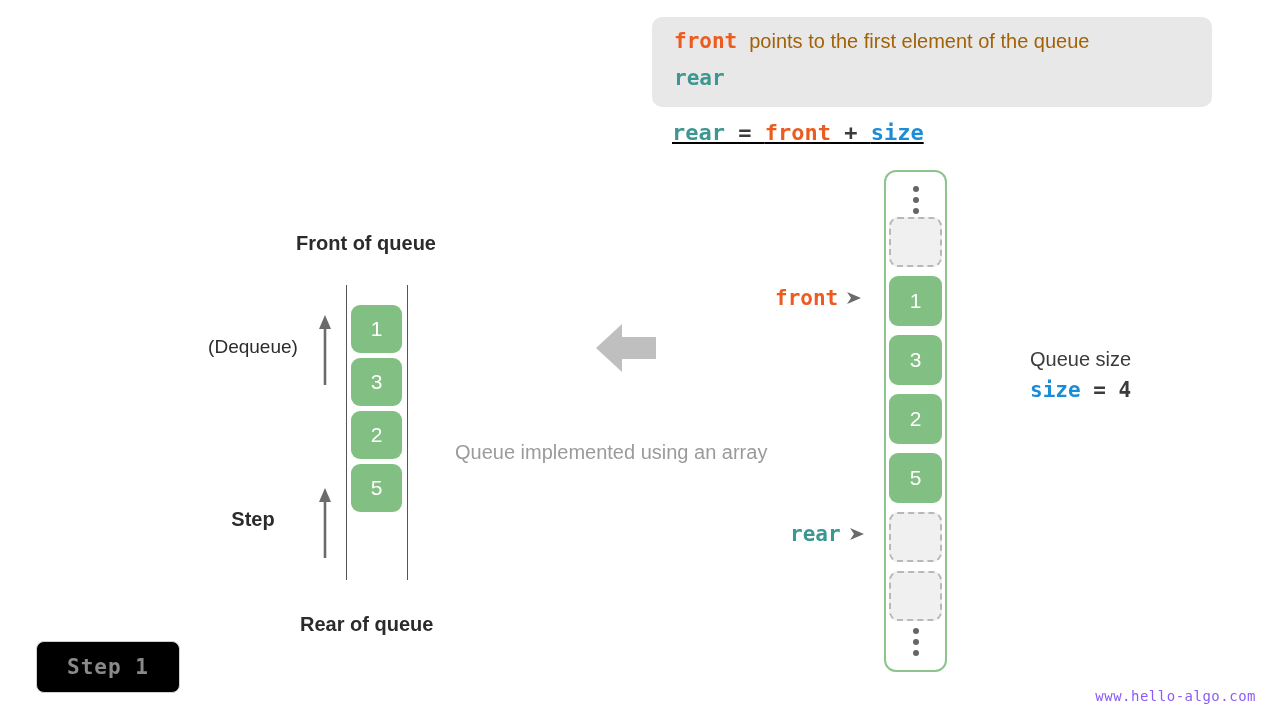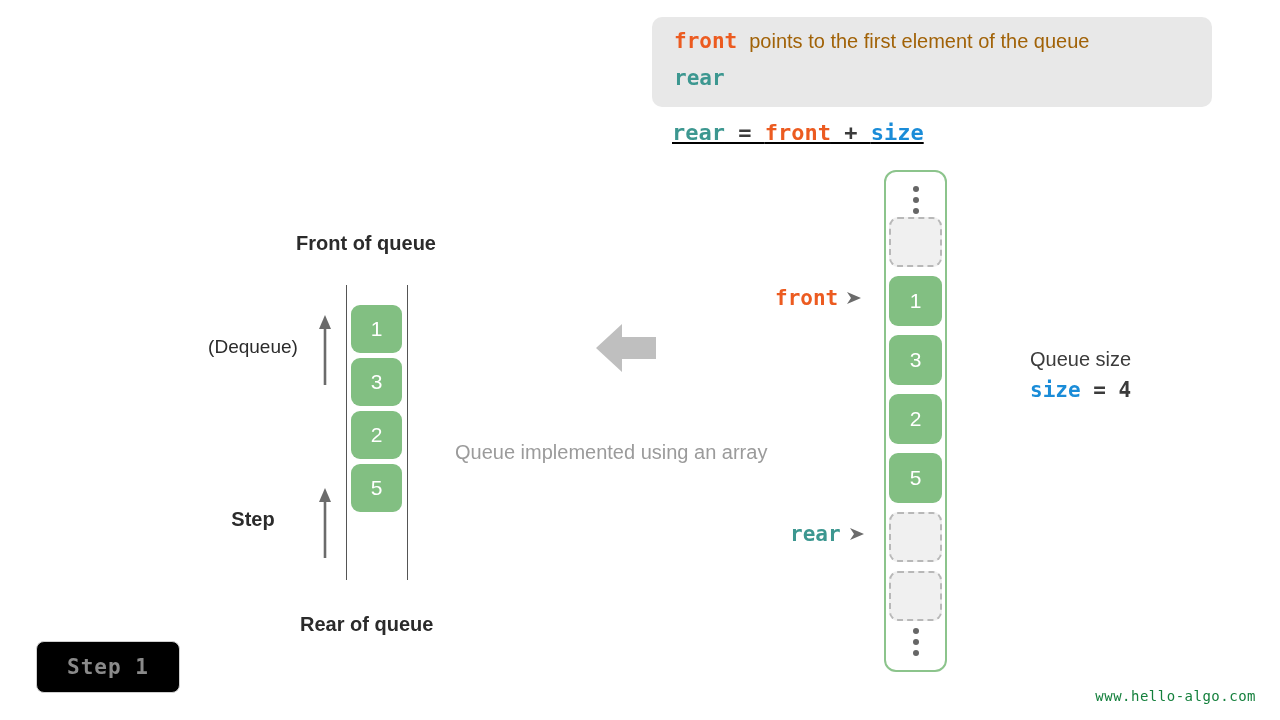--- a/index.html
+++ b/index.html
@@ -282,21 +282,21 @@
     box-sizing: border-box;
   }
 
   
   #watermark {
     position: absolute;
     right: 24px;
     bottom: 16px;
     font-family: "DejaVu Sans Mono", monospace;
     font-size: 14px;
-    color: #15803d;
+    color: #8b5cf6;
     letter-spacing: 0.5px;
   }
 </style>
 </head>
 <body>
 
 <div id="legend-box">
   <div class="legend-line">
     <span class="legend-key front">front</span>
     <span class="legend-text">points to the first element of the queue</span>

